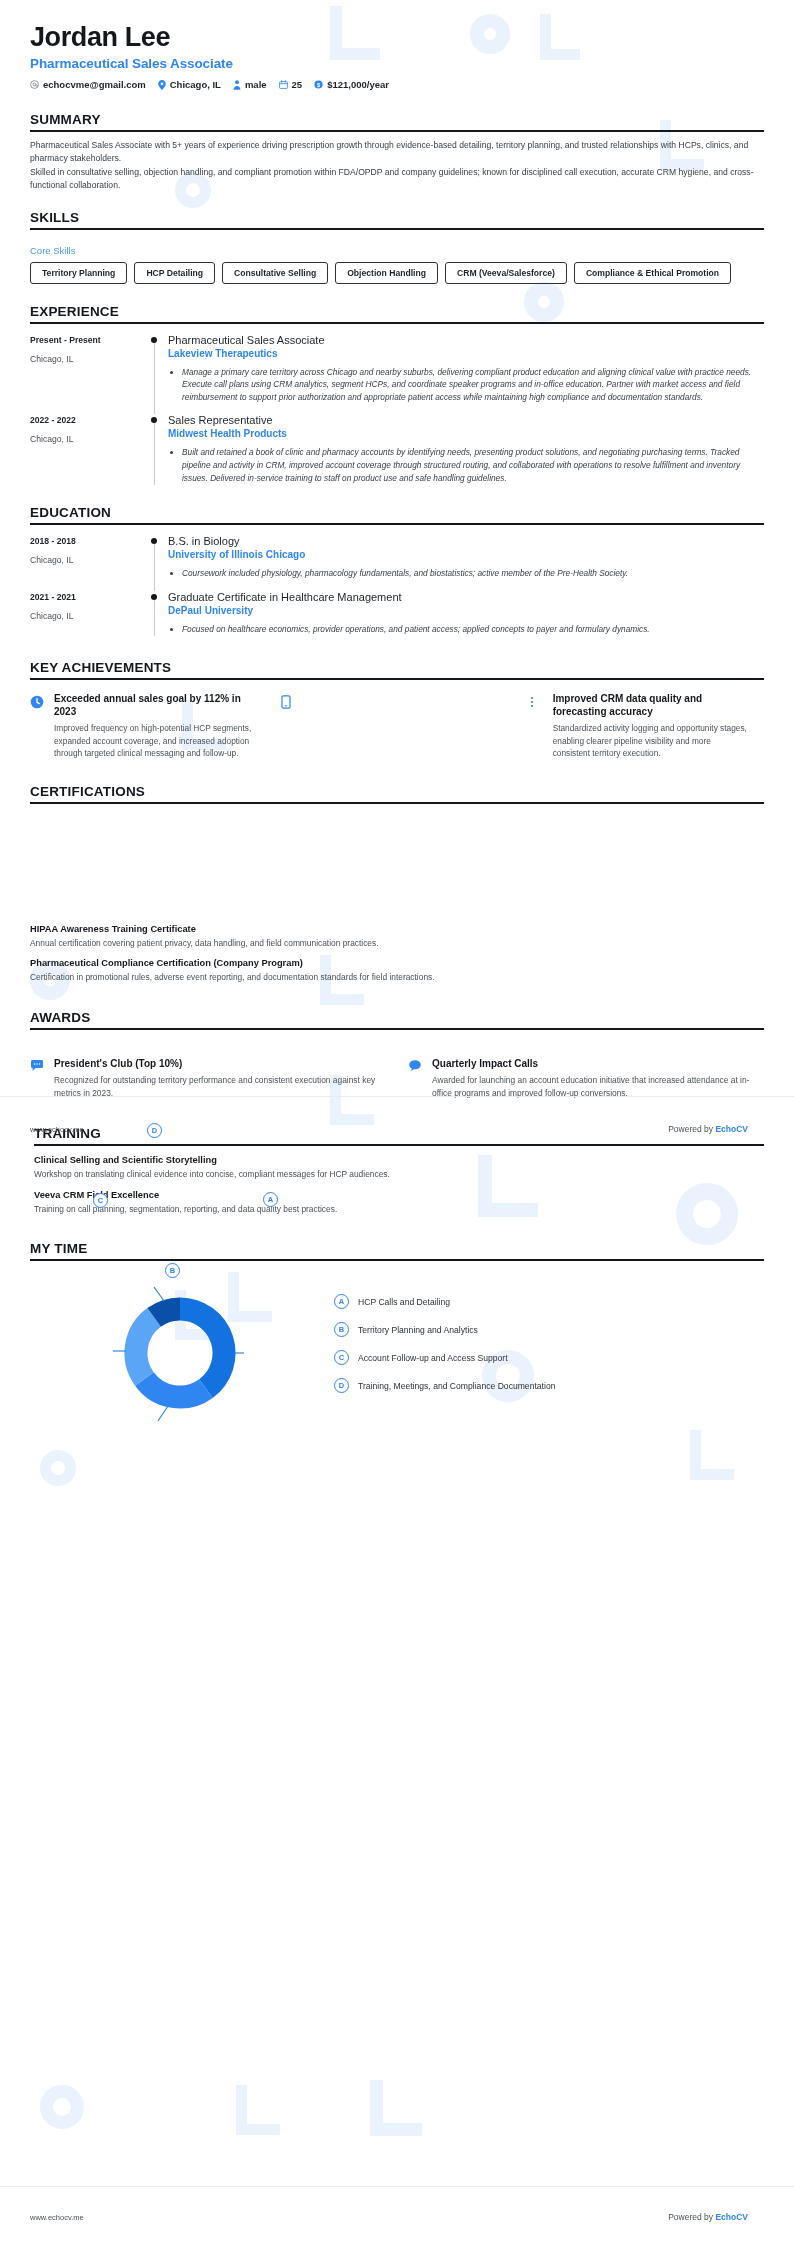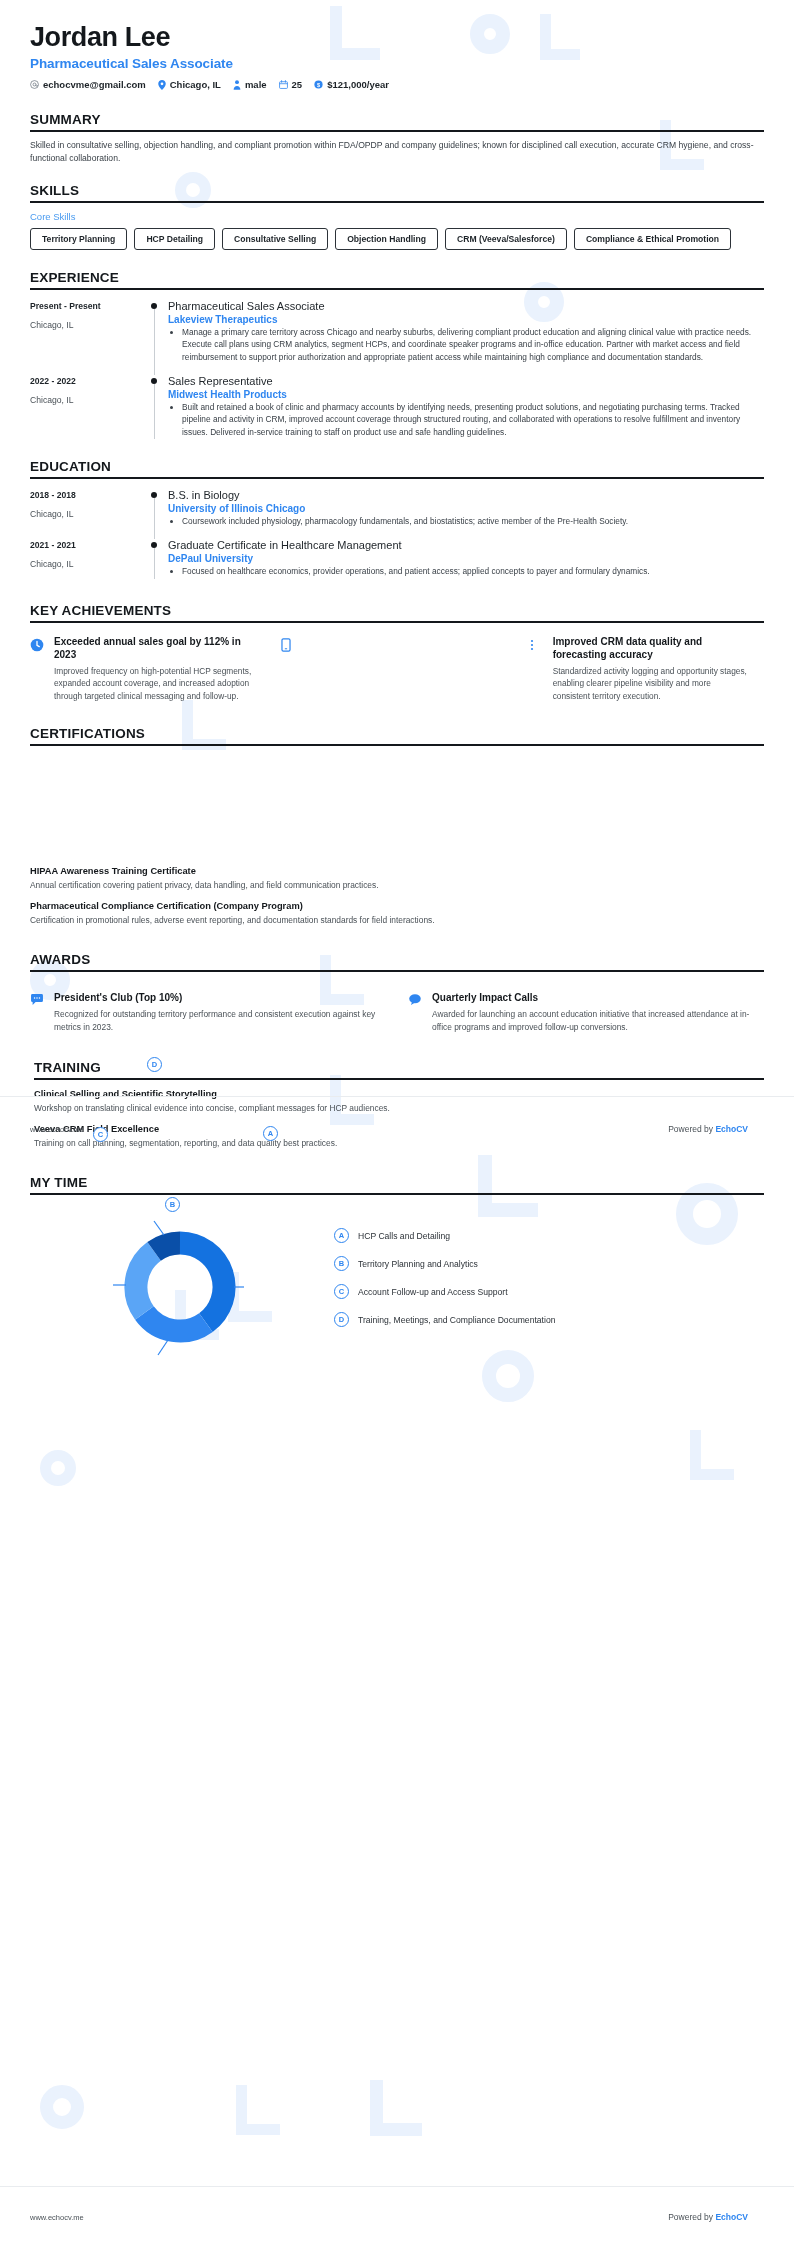--- a/index.html
+++ b/index.html
@@ -26,36 +26,36 @@
 
   
   .sec { padding:0 30px; margin-top:18px; }
   .sec-h { font-size:13.5px; font-weight:700; letter-spacing:0.2px; color:#14181c; text-transform:uppercase; }
   .rule { height:2px; background:#14181c; margin-top:3px; }
 
   .para { font-size:8.6px; line-height:1.5; color:#3a4148; margin-top:7px; }
   .para p { margin-bottom:1px; }
 
   
-  .skill-cat { font-size:9.5px; color:#4a9bf0; margin-top:8px; }
+  .skill-cat { font-size:9.5px; color:#4a9bf0; margin-top:15px; }
   .tags { display:flex; flex-wrap:wrap; gap:7px; margin-top:6px; }
   .tag { border:1px solid #2c3238; border-radius:3px; padding:5px 11px; font-size:8.6px; font-weight:700; color:#1d2328; }
 
   
   .tl-row { display:flex; margin-top:10px; position:relative; }
   .tl-left { width:112px; flex:0 0 112px; padding-top:1px; }
   .tl-date { font-size:8.6px; font-weight:700; color:#1d2328; }
   .tl-loc { font-size:8.6px; color:#4a5157; margin-top:9px; }
   .tl-mid { width:26px; flex:0 0 26px; position:relative; }
   .tl-dot { position:absolute; left:9px; top:3px; width:6px; height:6px; border-radius:50%; background:#14181c; }
   .tl-line { position:absolute; left:11.5px; top:9px; bottom:-10px; width:1px; background:#c9ced3; }
   .tl-right { flex:1; padding-right:4px; }
   .tl-title { font-size:11px; color:#1d2328; }
   .tl-org { font-size:10px; font-weight:700; color:#2f86f0; margin-top:2px; }
-  .tl-bullets { margin-top:1px; padding-left:14px; }
+  .tl-bullets { margin-top:7px; padding-left:14px;font-style:italic; }
   .tl-bullets li { font-size:8.3px; line-height:1.52; color:#3a4148; margin-bottom:1px; }
   .tl-row.last .tl-line { bottom:0; }
 
   
   .ach-grid { display:flex; gap:0; margin-top:12px; }
   .ach { flex:1; display:flex; gap:8px; padding-right:14px; position:relative; }
   .ach + .ach { padding-left:14px; }
   .ach-sep { position:absolute; left:0; top:4px; bottom:6px; width:0; display:flex; flex-direction:column; justify-content:flex-start; gap:3px; padding-top:12px;}
   .ach-ico { flex:0 0 16px; padding-top:3px; }
   .ach-body { flex:1; }
@@ -68,21 +68,21 @@
   .pgfoot .p { font-size:8.5px; color:#4a5157; }
   .pgfoot .p b { color:#2f86f0; font-weight:700; }
   .divline { position:absolute; left:0; right:0; height:1px; background:#e9ecef; z-index:1;}
 
   
   .item { margin-top:9px; }
   .item-t { font-size:9.3px; font-weight:700; color:#14181c; }
   .item-d { font-size:8.4px; color:#4a5157; line-height:1.5; margin-top:3px; }
 
   
-  .aw-grid { display:flex; gap:22px; margin-top:20px; }
+  .aw-grid { display:flex; gap:22px; margin-top:28px; }
   .aw { flex:1; display:flex; gap:8px; }
   .aw-ico { flex:0 0 16px; padding-top:1px; }
   .aw-t { font-size:10px; font-weight:700; color:#14181c; }
   .aw-d { font-size:8.4px; line-height:1.55; color:#4a5157; margin-top:5px; }
 
   
   .mt-wrap { display:flex; align-items:center; margin-top:14px; }
   .donut-area { width:300px; flex:0 0 300px; display:flex; justify-content:center; }
   .legend { flex:1; padding-left:4px; }
   .lg-row { display:flex; align-items:center; gap:9px; margin-bottom:13px; }
@@ -206,20 +206,21 @@
             </span>
           <span>$121,000/year</span>
         </div>
       </div>
     </div>
 
     <div class="sec" style="margin-top:22px;">
       <div class="sec-h">SUMMARY</div>
       <div class="rule"></div>
       <div class="para">
+        <p>Pharmaceutical Sales Associate with 5+ years of experience driving prescription growth through evidence-based detailing, territory planning, and trusted relationships with HCPs, clinics, and pharmacy stakeholders.</p>
         <p>Skilled in consultative selling, objection handling, and compliant promotion within FDA/OPDP and company guidelines; known for disciplined call execution, accurate CRM hygiene, and cross-functional collaboration.</p>
       </div>
     </div>
 
     <div class="sec" style="margin-top:18px;">
       <div class="sec-h">SKILLS</div>
       <div class="rule"></div>
       <div class="skill-cat">Core Skills</div>
       <div class="tags">
         <div class="tag">Territory Planning</div>

